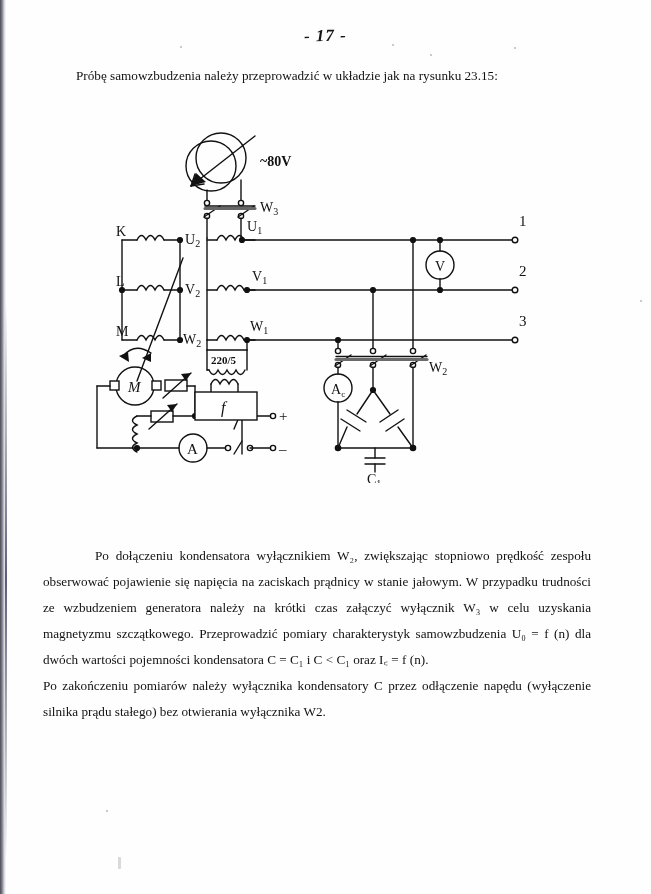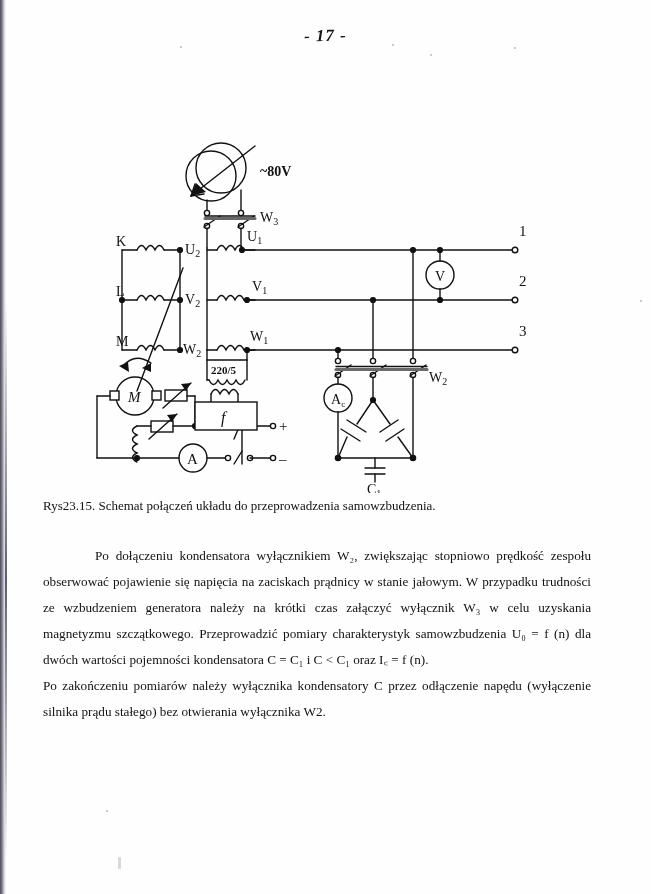--- a/index.html
+++ b/index.html
@@ -50,21 +50,21 @@
     position:absolute;left:43px;top:543px;width:548px;
     font-size:13.2px;
     line-height:26px;
     text-align:justify;
   }
   .body-text p{margin:0;font-family:Liberation Serif, serif;}
   .indent{text-indent:52px;}
 
   
   .diagram{
-    position:absolute;left:95px;top:128px;width:460px;height:365px;
+    position:absolute;left:95px;top:118px;width:460px;height:365px;
   }
   .diagram svg{display:block;}
   text{font-family:"Liberation Serif", serif;fill:#111;}
 </style>
 </head>
 <body>
 
 <div class="page">
 
   <div class="scanedge"></div>
@@ -73,20 +73,21 @@
   <div class="speck" style="left:180px;top:46px;width:2px;height:2px;"></div>
   <div class="speck" style="left:392px;top:44px;width:2px;height:2px;"></div>
   <div class="speck" style="left:430px;top:54px;width:2px;height:2px;"></div>
   <div class="speck" style="left:514px;top:47px;width:2px;height:2px;"></div>
   <div class="speck" style="left:106px;top:810px;width:2px;height:2px;"></div>
   <div class="speck" style="left:640px;top:300px;width:2px;height:2px;"></div>
   <div class="speck" style="left:118px;top:857px;width:3px;height:12px;border-radius:1px;opacity:.55;"></div>
 
   <div class="pagenum">- 17 -</div>
 
+  <div class="intro">Próbę samowzbudzenia należy przeprowadzić w układzie jak na rysunku 23.15:</div>
 
   <div class="diagram">
     <svg width="460" height="365" viewBox="0 0 460 365" xmlns="http://www.w3.org/2000/svg">
       <g fill="none" stroke="#111" stroke-width="1.4" stroke-linecap="round">
 
         <g>
           <circle cx="126" cy="40" r="25"></circle>
           <circle cx="116" cy="48" r="25"></circle>
           <line x1="96" y1="68" x2="160" y2="18"></line>
           <line x1="96" y1="68" x2="109" y2="66"></line>
@@ -348,20 +349,19 @@
         <text x="424" y="108" font-size="15">1</text>
         <text x="424" y="158" font-size="15">2</text>
         <text x="424" y="208" font-size="15">3</text>
 
         <text x="184" y="303" font-size="15">+</text>
         <text x="184" y="336" font-size="15">–</text>
       </g>
     </svg>
   </div>
 
-  <div class="caption">Rys23.15. Schemat połączeń układu do przeprowadzenia samowzbudzenia.</div>
 
   <div class="body-text">
     <p class="indent">Po dołączeniu kondensatora wyłącznikiem W₂, zwiększając stopniowo prędkość zespołu obserwować pojawienie się napięcia na zaciskach prądnicy w stanie jałowym. W przypadku trudności ze wzbudzeniem generatora należy na krótki czas załączyć wyłącznik W₃ w celu uzyskania magnetyzmu szczątkowego. Przeprowadzić pomiary charakterystyk samowzbudzenia U₀ = f (n) dla dwóch wartości pojemności kondensatora C = C₁ i C &lt; C₁ oraz I꜀ = f (n).</p>
     <p>Po zakończeniu pomiarów należy wyłącznika kondensatory C przez odłączenie napędu (wyłączenie silnika prądu stałego) bez otwierania wyłącznika W2.</p>
   </div>
 
 </div>
 
 </body></html>

